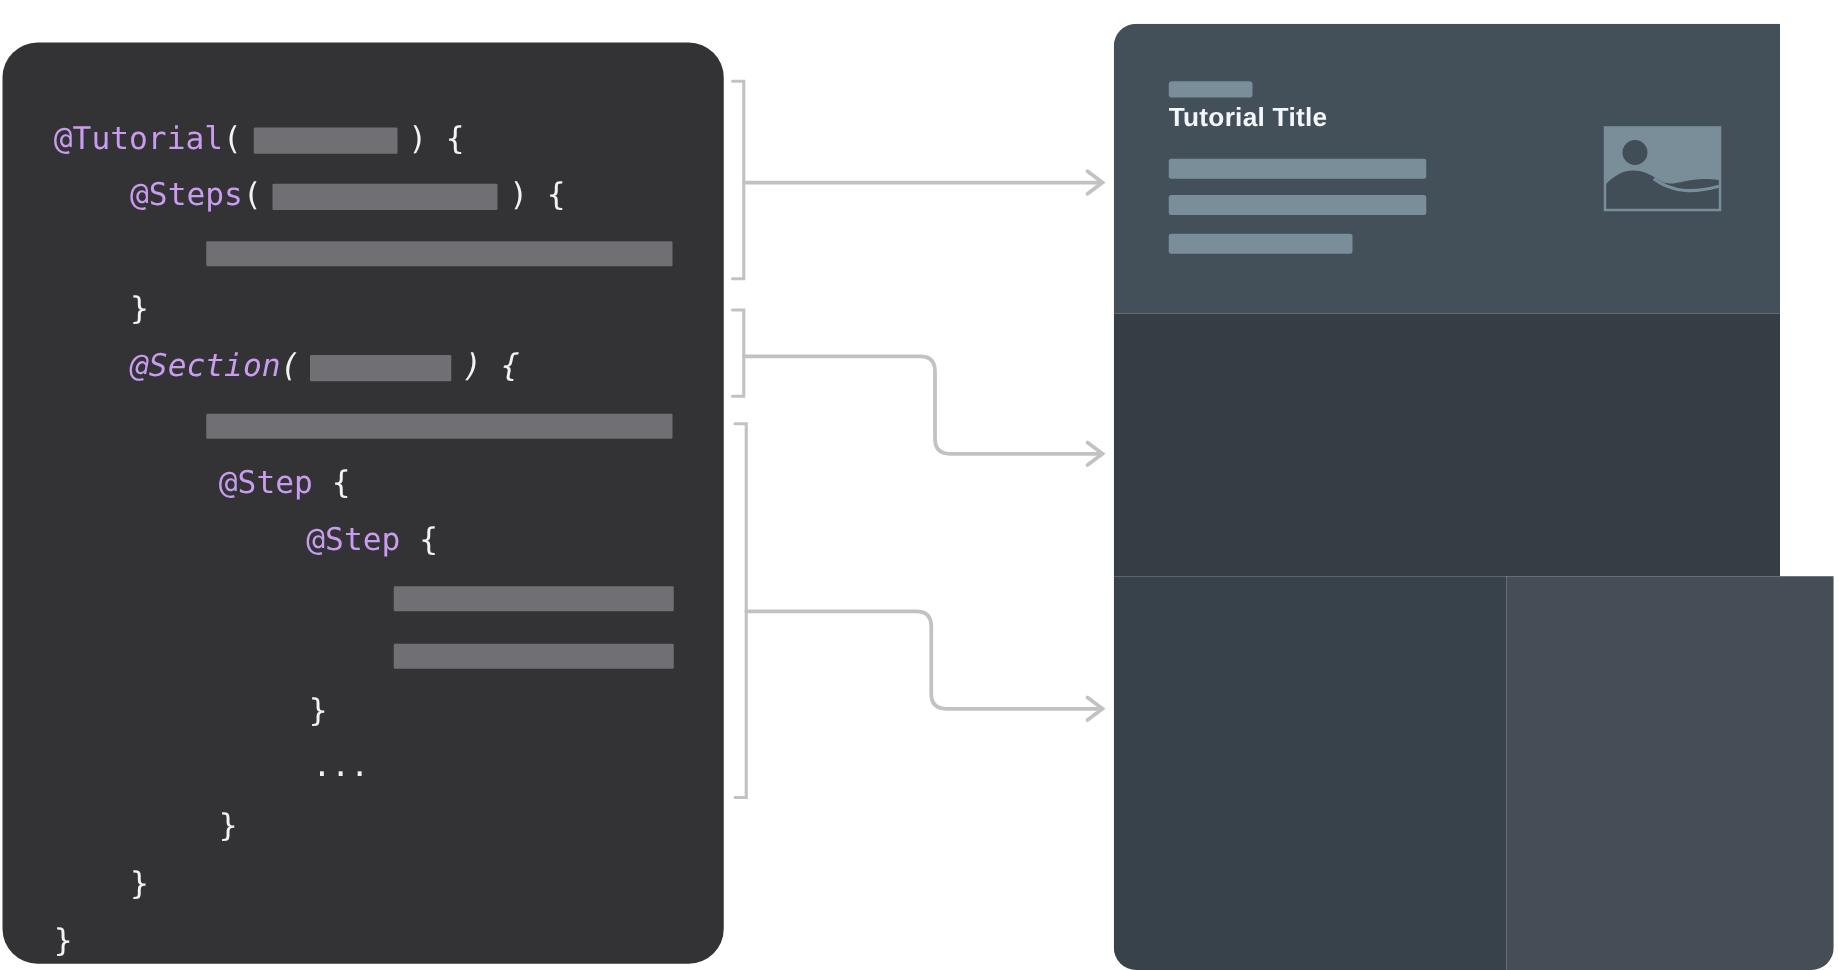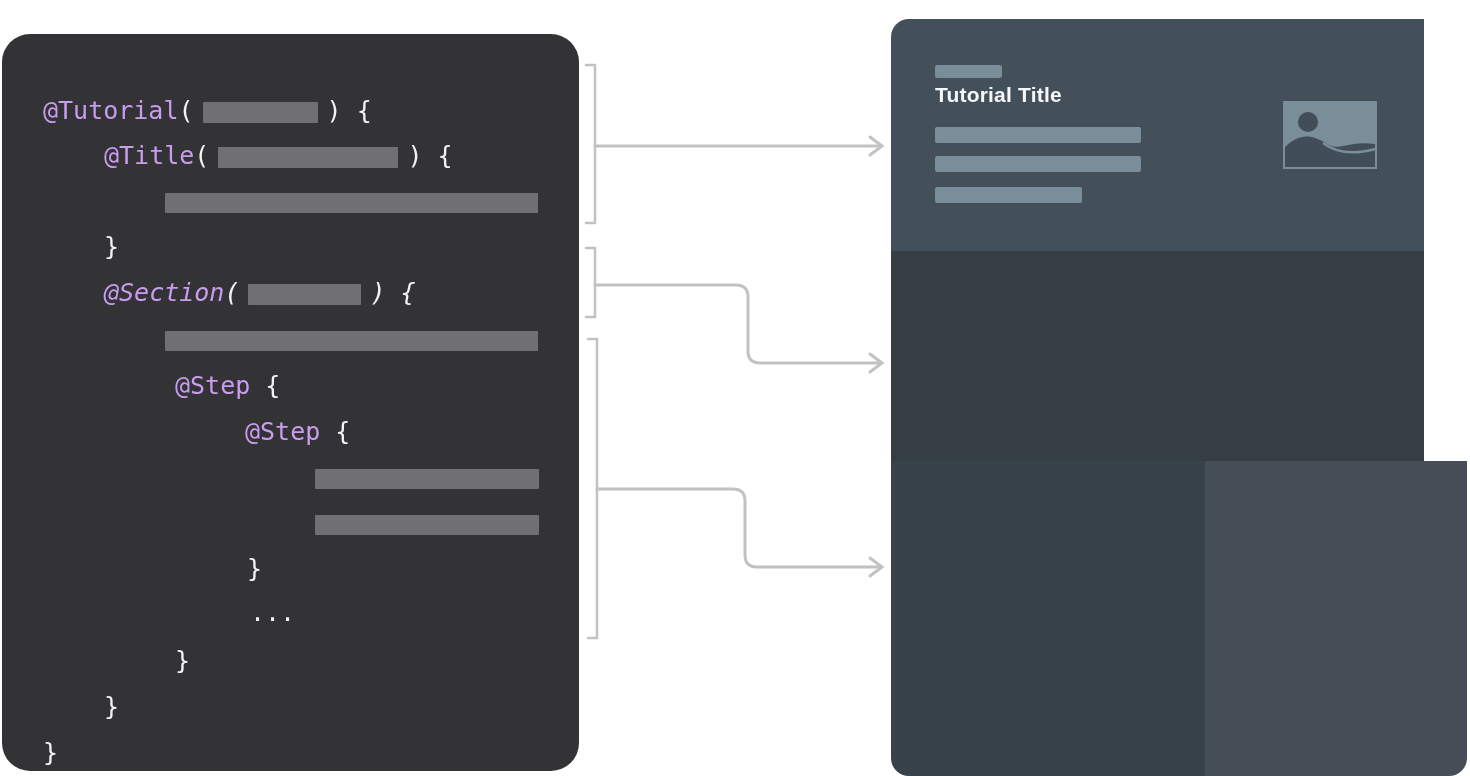--- a/index.html
+++ b/index.html
@@ -41,21 +41,21 @@
   .img-ph{position:absolute;}
 </style>
 </head>
 <body>
 
 <div class="stage">
 
   <section class="code-panel">
     <div id="code-lines">
         <div class="code-line" style="left: 41px; top: 61px;"><span class="kw">@Tutorial</span><span class="plain">(</span><span class="inline-bar" style="width: 115px;"></span><span class="plain">) {</span></div>
-        <div class="code-line" style="left: 102px; top: 106px;"><span class="kw">@Title</span><span class="plain">(</span><span class="inline-bar" style="width: 180px;"></span><span class="plain">) {</span></div>
+        <div class="code-line" style="left: 102px; top: 106px;"><span class="kw">@Steps</span><span class="plain">(</span><span class="inline-bar" style="width: 180px;"></span><span class="plain">) {</span></div>
         <div class="code-line" style="left: 163px; top: 152px;"><span class="inline-bar solo" style="width: 373px;"></span></div>
         <div class="code-line" style="left: 102px; top: 197px;"><span class="plain">}</span></div>
         <div class="code-line" style="left: 102px; top: 243px; font-style: italic;"><span class="kw">@Section</span><span class="plain">(</span><span class="inline-bar" style="width: 113px;"></span><span class="plain">) {</span></div>
         <div class="code-line" style="left: 163px; top: 290px;"><span class="inline-bar solo" style="width: 373px;"></span></div>
         <div class="code-line" style="left: 173px; top: 336px;"><span class="kw">@Step</span><span class="plain"> {</span></div>
         <div class="code-line" style="left: 243px; top: 382px;"><span class="kw">@Step</span><span class="plain"> {</span></div>
         <div class="code-line" style="left: 313px; top: 428px;"><span class="inline-bar solo" style="width: 224px;"></span></div>
         <div class="code-line" style="left: 313px; top: 474px;"><span class="inline-bar solo" style="width: 224px;"></span></div>
         <div class="code-line" style="left: 245px; top: 519px;"><span class="plain">}</span></div>
         <div class="code-line" style="left: 248px; top: 563px;"><span class="plain">...</span></div>

